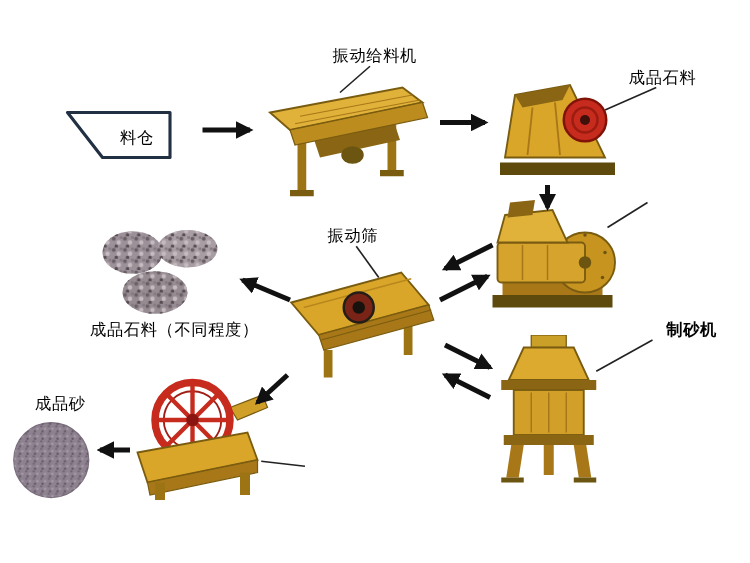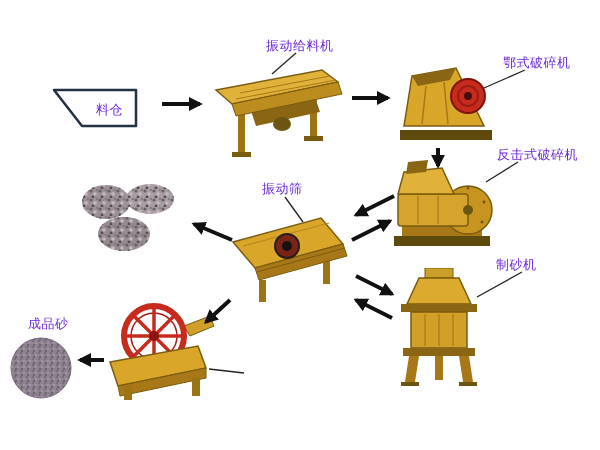--- a/index.html
+++ b/index.html
@@ -3,21 +3,21 @@
 <meta charset="utf-8">
 <style>
   html,body { margin:0; padding:0; background:#ffffff; }
   .stage {
     position:relative; width:600px; height:450px;
     background:#ffffff; overflow:hidden;
     font-family:"DejaVu Sans", sans-serif;
   }
   .node { position:absolute; }
   .lbl {
-    position:absolute; font-size:13px; color:#6d28d9;
+    position:absolute; font-size:13px; color:#000000;
     white-space:nowrap; letter-spacing:0.5px; line-height:15px;
   }
   .overlay { position:absolute; left:0; top:0; pointer-events:none; }
   svg { display:block; }
 </style>
 </head>
 <body>
 
 <div class="stage">
 
@@ -173,19 +173,19 @@
     <line x1="296" y1="53" x2="272" y2="74" stroke="#222" stroke-width="1.3"></line>
     <line x1="525" y1="70" x2="484" y2="88" stroke="#222" stroke-width="1.3"></line>
     <line x1="518" y1="162" x2="486" y2="182" stroke="#222" stroke-width="1.3"></line>
     <line x1="285" y1="197" x2="303" y2="222" stroke="#222" stroke-width="1.3"></line>
     <line x1="522" y1="272" x2="477" y2="297" stroke="#222" stroke-width="1.3"></line>
     <line x1="244" y1="373" x2="209" y2="369" stroke="#222" stroke-width="1.3"></line>
   </svg>
 
   <div class="lbl" style="left:96px;  top:103px;font-family:Liberation Mono, monospace;">料仓</div>
   <div class="lbl" style="left:266px; top:38px;">振动给料机</div>
-  <div class="lbl" style="left:503px; top:55px;">鄂式破碎机</div>
-  <div class="lbl" style="left:497px; top:147px;">反击式破碎机</div>
+  <div class="lbl" style="left:503px; top:55px;">成品石料</div>
   <div class="lbl" style="left:262px; top:182px;font-family:Liberation Mono, monospace;">振动筛</div>
-  <div class="lbl" style="left:496px; top:257px;">制砂机</div>
+  <div class="lbl" style="left:72px;  top:257px;">成品石料（不同程度）</div>
+  <div class="lbl" style="left:533px; top:257px;font-weight:bold;">制砂机</div>
   <div class="lbl" style="left:28px;  top:316px;">成品砂</div>
 
 </div>
 
 </body></html>

